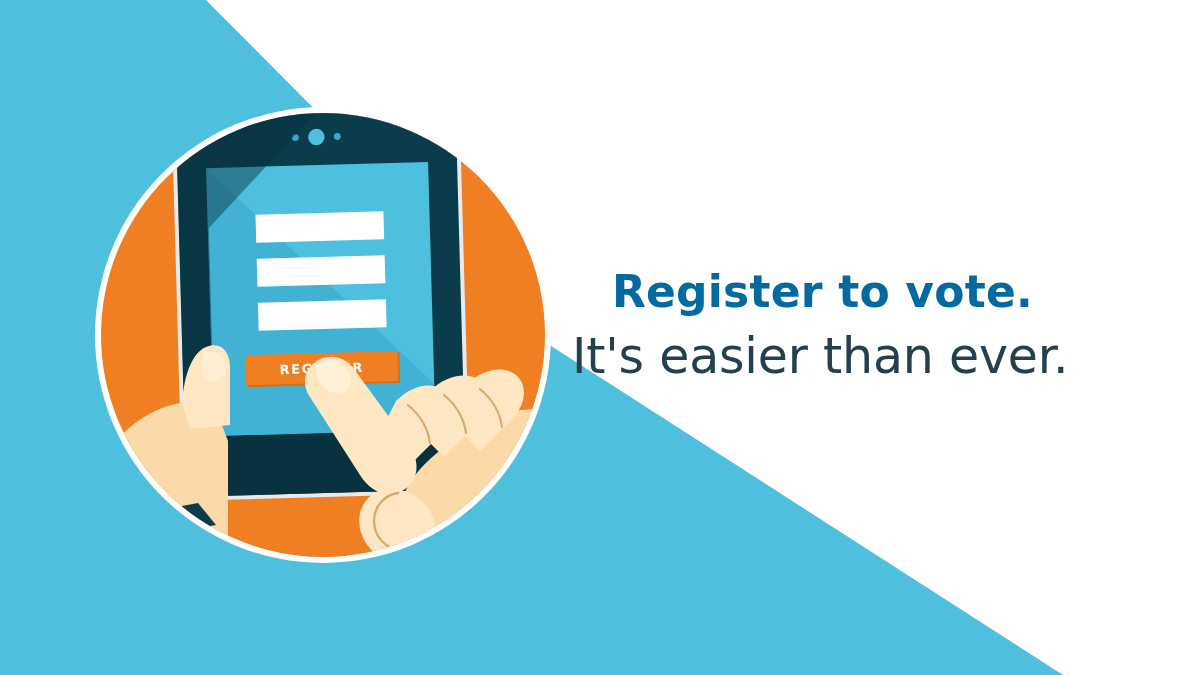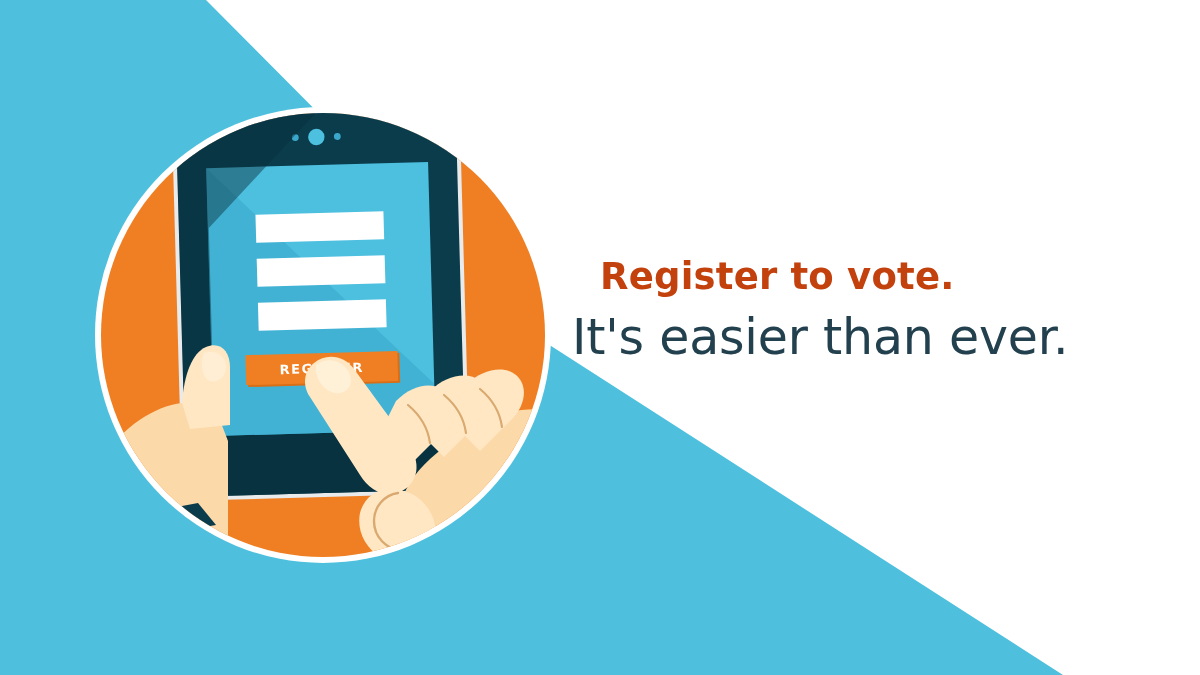--- a/index.html
+++ b/index.html
@@ -31,27 +31,27 @@
     width: 490px;
     height: 500px;
   }
   .copy {
     position: absolute;
     left: 600px;
     top: 258px;
     width: 600px;
   }
   .headline {
-    margin: 0;
+    margin: 12px;
     font-family: "DejaVu Sans", sans-serif;
-    font-size: 37px;
+    font-size: 44px;
     font-weight: 700;
     letter-spacing: 0.2px;
     line-height: 1.0;
-    color: #c2410c;
+    color: #0369a1;
     white-space: nowrap;
   }
   .subhead {
     margin: 18px 0 0 -28px;
     font-family: "DejaVu Sans", sans-serif;
     font-size: 49px;
     font-weight: 400;
     letter-spacing: -0.2px;
     line-height: 1.0;
     color: #22404e;

